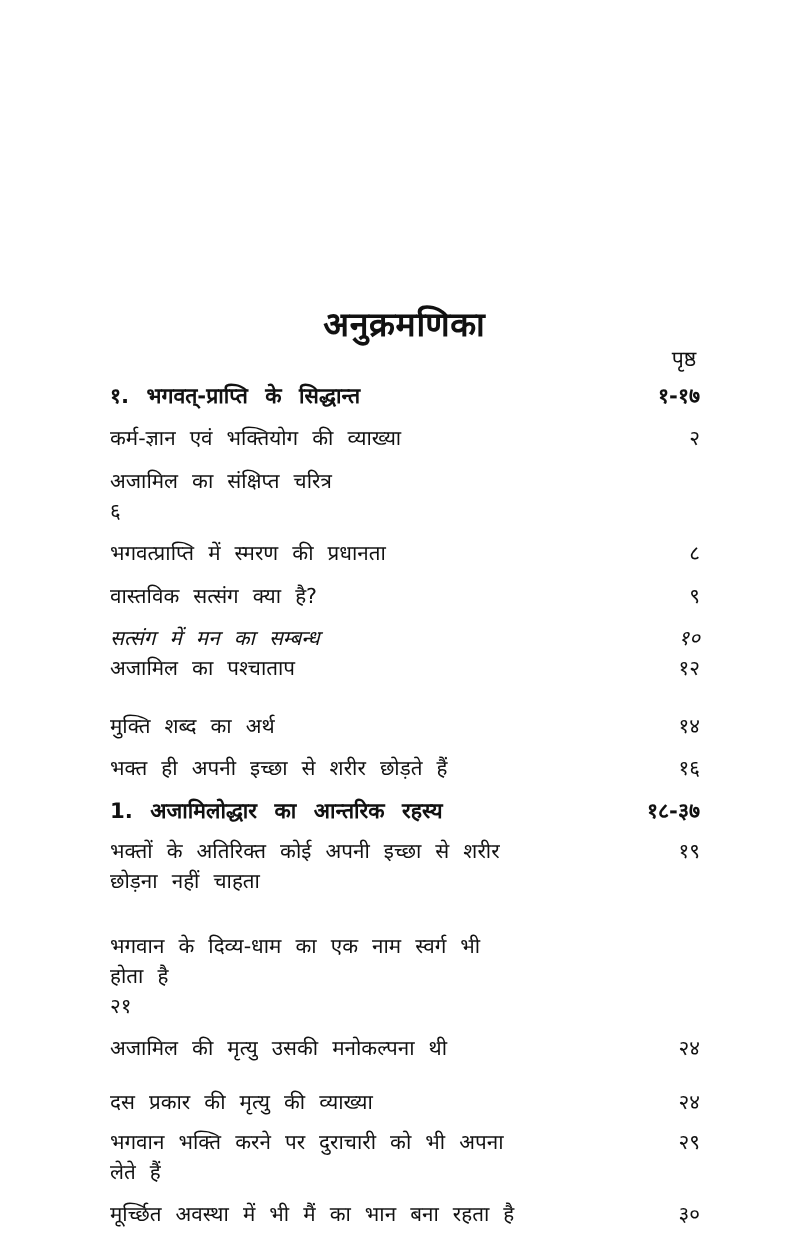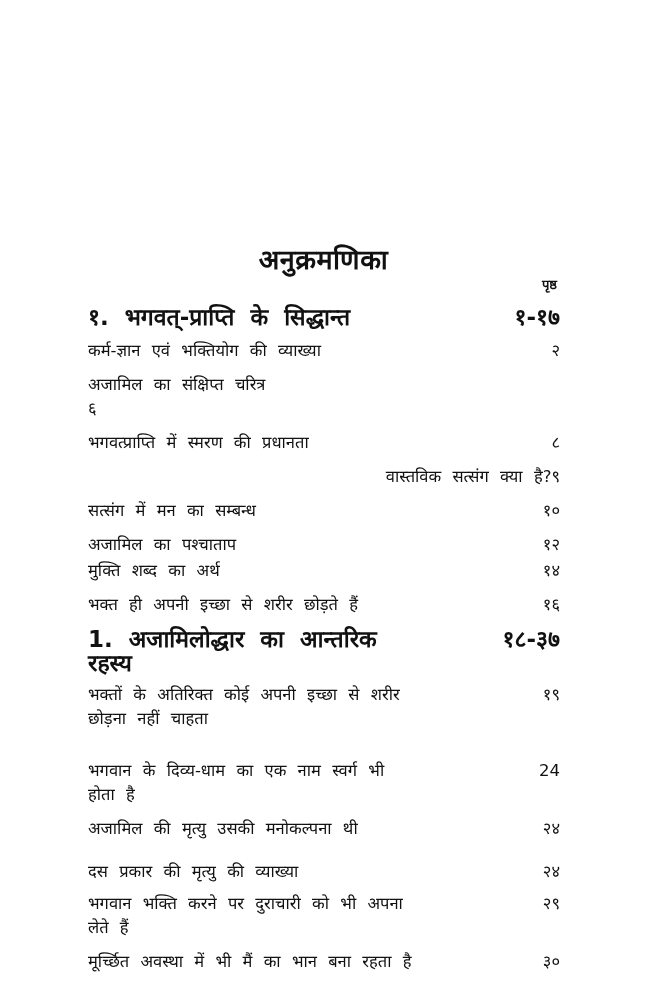--- a/index.html
+++ b/index.html
@@ -22,22 +22,22 @@
       width: 647px;
       text-align: center;
       font-size: 27px;
       font-weight: bold;
       letter-spacing: 0.5px;
     }
     .page-col-label {
       position: absolute;
       top: 275px;
       right: 90px;
-      font-size: 13px;
-      font-weight: bold;
+      font-size: 17px;
+      font-weight: normal;
     }
     .toc {
       position: absolute;
       left: 88px;
       width: 472px;
       top: 305px;
     }
     .row {
       display: flex;
       justify-content: space-between;
@@ -45,21 +45,21 @@
       font-size: 16.5px;
       line-height: 24px;
       word-spacing: 6px;
     }
     .row .label {
       max-width: 330px;
       white-space: normal;
     }
     .row.section {
       font-weight: bold;
-      font-size: 23px;
+      font-size: 17px;
       word-spacing: 8px;
       gap: 32px;
     }
     .row .pg {
       text-align: right;
       white-space: nowrap;
     }
   </style>
 </head>
 <body>
@@ -77,51 +77,51 @@
     <span class="pg">२</span>
   </div>
   <div class="row" style="margin-bottom:10px;flex-direction:column;">
     <span class="label">अजामिल का संक्षिप्त चरित्र</span>
     <span class="pg">६</span>
   </div>
   <div class="row" style="margin-bottom:10px;">
     <span class="label">भगवत्प्राप्ति में स्मरण की प्रधानता</span>
     <span class="pg">८</span>
   </div>
-  <div class="row" style="margin-bottom:10px;justify-content:flex-end;">
+  <div class="row" style="margin-bottom:10px;">
     <span class="label">वास्तविक सत्संग क्या है?</span>
     <span class="pg">९</span>
   </div>
-  <div class="row" style="margin-bottom:10px;">
+  <div class="row" style="font-style:italic;">
     <span class="label">सत्संग में मन का सम्बन्ध</span>
     <span class="pg">१०</span>
   </div>
-  <div class="row" style="margin-bottom:2px;">
+  <div class="row" style="margin-bottom:22px;">
     <span class="label">अजामिल का पश्चाताप</span>
     <span class="pg">१२</span>
   </div>
   <div class="row" style="margin-bottom:10px;">
     <span class="label">मुक्ति शब्द का अर्थ</span>
     <span class="pg">१४</span>
   </div>
   <div class="row" style="margin-bottom:10px;">
     <span class="label">भक्त ही अपनी इच्छा से शरीर छोड़ते हैं</span>
     <span class="pg">१६</span>
   </div>
   <div class="row section" style="margin-bottom:8px;">
     <span class="label">1. अजामिलोद्धार का आन्तरिक रहस्य</span>
     <span class="pg">१८-३७</span>
   </div>
   <div class="row" style="margin-bottom:28px;">
     <span class="label">भक्तों के अतिरिक्त कोई अपनी इच्छा से शरीर छोड़ना नहीं चाहता</span>
     <span class="pg">१९</span>
   </div>
-  <div class="row" style="margin-bottom:10px;">
+  <div class="row" style="margin-bottom:10px;flex-direction:column;">
     <span class="label">भगवान के दिव्य-धाम का एक नाम स्वर्ग भी होता है</span>
-    <span class="pg">24</span>
+    <span class="pg">२१</span>
   </div>
   <div class="row" style="margin-bottom:19px;">
     <span class="label" style="max-width:none;">अजामिल की मृत्यु उसकी मनोकल्पना थी</span>
     <span class="pg">२४</span>
   </div>
   <div class="row" style="margin-bottom:8px;gap:48px;">
     <span class="label">दस प्रकार की मृत्यु की व्याख्या</span>
     <span class="pg">२४</span>
   </div>
   <div class="row" style="margin-bottom:10px;">

